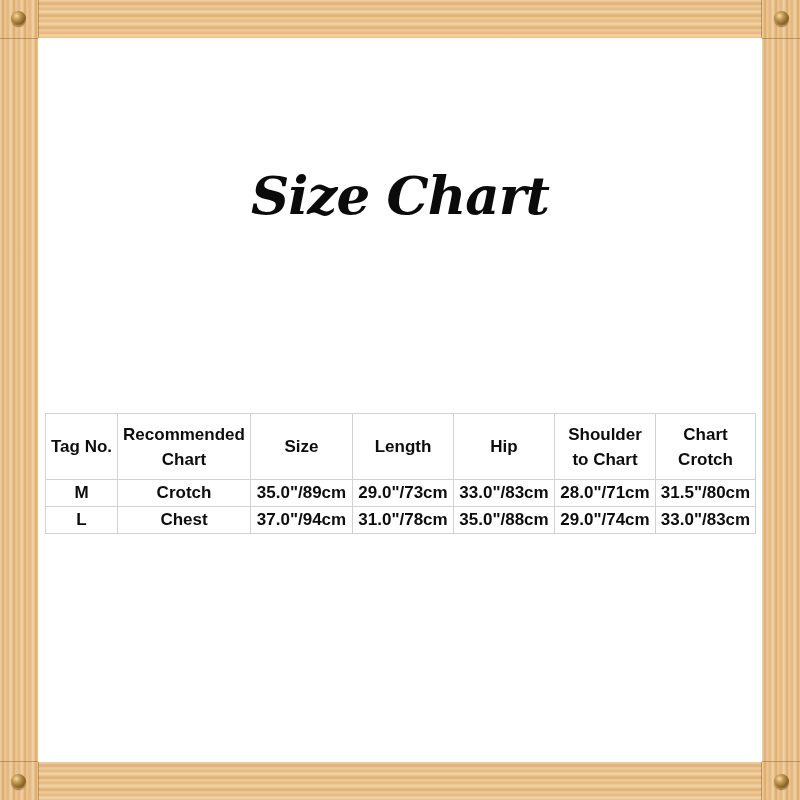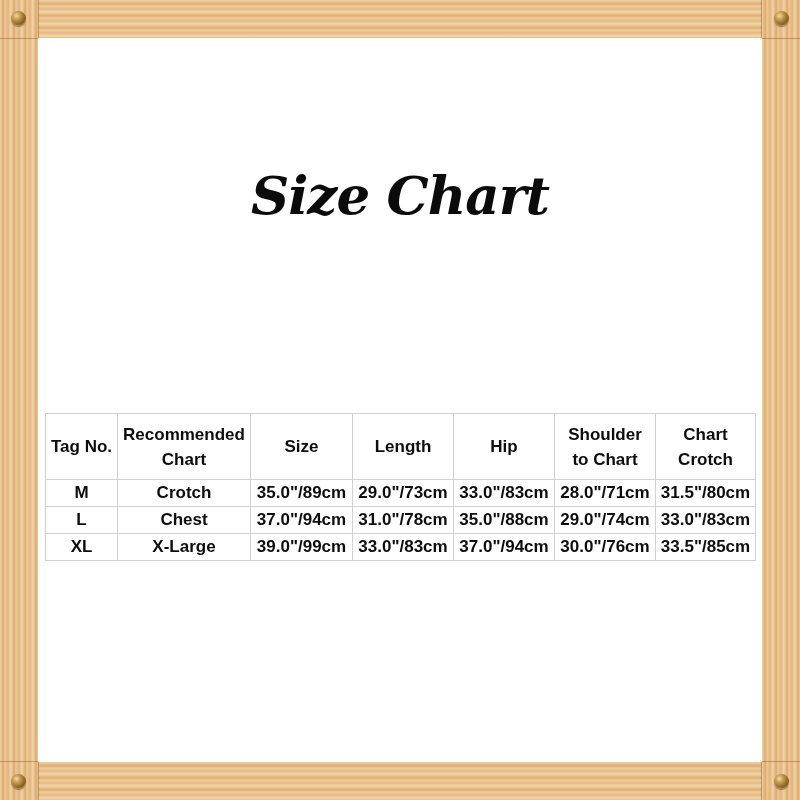--- a/index.html
+++ b/index.html
@@ -245,29 +245,20 @@
           </tr>
           <tr>
             <td>L</td>
             <td>Chest</td>
             <td>37.0"/94cm</td>
             <td>31.0"/78cm</td>
             <td>35.0"/88cm</td>
             <td>29.0"/74cm</td>
             <td>33.0"/83cm</td>
           </tr>
-          <tr>
-            <td>XL</td>
-            <td>X-Large</td>
-            <td>39.0"/99cm</td>
-            <td>33.0"/83cm</td>
-            <td>37.0"/94cm</td>
-            <td>30.0"/76cm</td>
-            <td>33.5"/85cm</td>
-          </tr>
         </tbody>
       </table>
     </div>
 
   </div>
 
   <div class="rail rail-h" id="rail-top"></div>
   <div class="rail rail-h" id="rail-bottom"></div>
   <div class="rail rail-v" id="rail-left"></div>
   <div class="rail rail-v" id="rail-right"></div>

